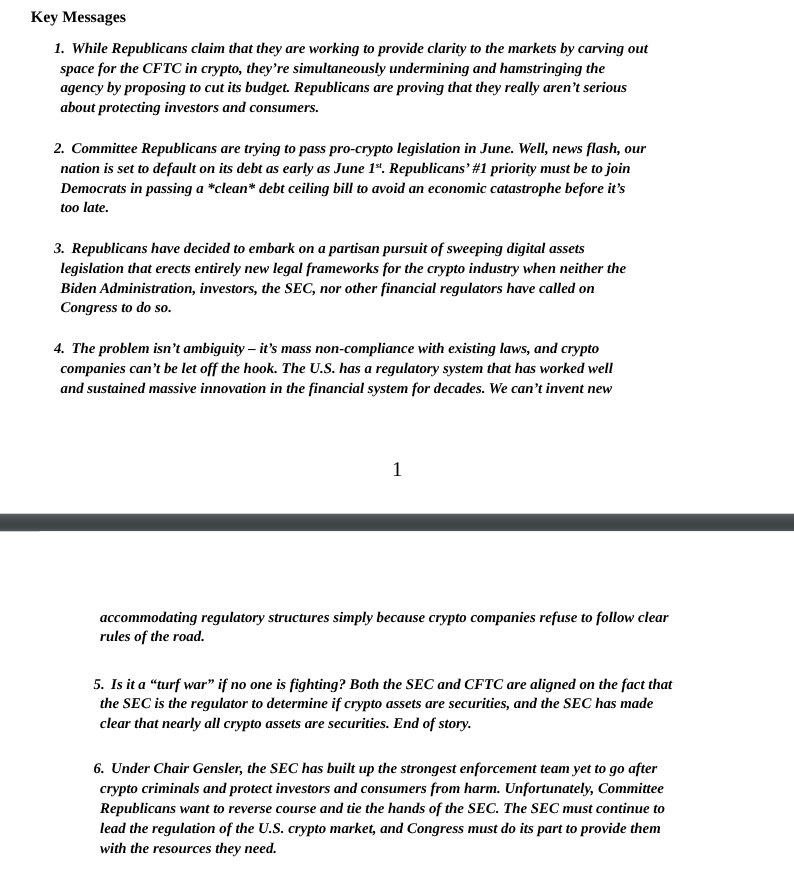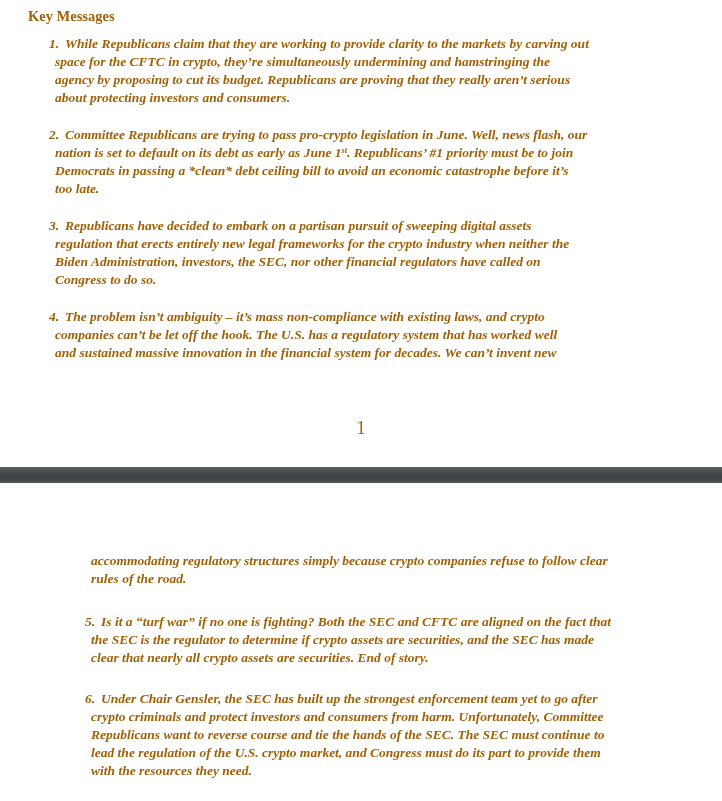--- a/index.html
+++ b/index.html
@@ -3,21 +3,21 @@
 <meta charset="utf-8">
 <style>
   html, body { margin: 0; padding: 0; background: #ffffff; }
   .screen {
     position: relative;
     width: 722px;
     height: 801px;
     background: #ffffff;
     overflow: hidden;
     font-family: "Liberation Serif", "DejaVu Serif", serif;
-    color: #a16207;
+    color: #000000;
   }
   .page { position: absolute; left: 0; right: 0; background: #ffffff; }
   .page1 { top: 0; height: 467px; }
   .page2 { top: 483px; bottom: 0; margin-left: 36px; }
 
   .doc-heading {
     position: absolute;
     top: 7px;
     left: 28px;
     margin: 0;
@@ -114,21 +114,21 @@
     <ol class="msg-list">
         <li class="msg-item"><span class="num">1.</span><span class="txt">While Republicans claim that they are working to provide clarity to the markets by carving out
 space for the CFTC in crypto, they’re simultaneously undermining and hamstringing the
 agency by proposing to cut its budget. Republicans are proving that they really aren’t serious
 about protecting investors and consumers.</span></li>
         <li class="msg-item"><span class="num">2.</span><span class="txt">Committee Republicans are trying to pass pro-crypto legislation in June. Well, news flash, our
 nation is set to default on its debt as early as June 1<sup>st</sup>. Republicans’ #1 priority must be to join
 Democrats in passing a *clean* debt ceiling bill to avoid an economic catastrophe before it’s
 too late.</span></li>
         <li class="msg-item"><span class="num">3.</span><span class="txt">Republicans have decided to embark on a partisan pursuit of sweeping digital assets
-regulation that erects entirely new legal frameworks for the crypto industry when neither the
+legislation that erects entirely new legal frameworks for the crypto industry when neither the
 Biden Administration, investors, the SEC, nor other financial regulators have called on
 Congress to do so.</span></li>
         <li class="msg-item"><span class="num">4.</span><span class="txt">The problem isn’t ambiguity – it’s mass non-compliance with existing laws, and crypto
 companies can’t be let off the hook. The U.S. has a regulatory system that has worked well
 and sustained massive innovation in the financial system for decades. We can’t invent new</span></li>
       </ol>
 
     <div class="page-number">1</div>
   </section>
 

